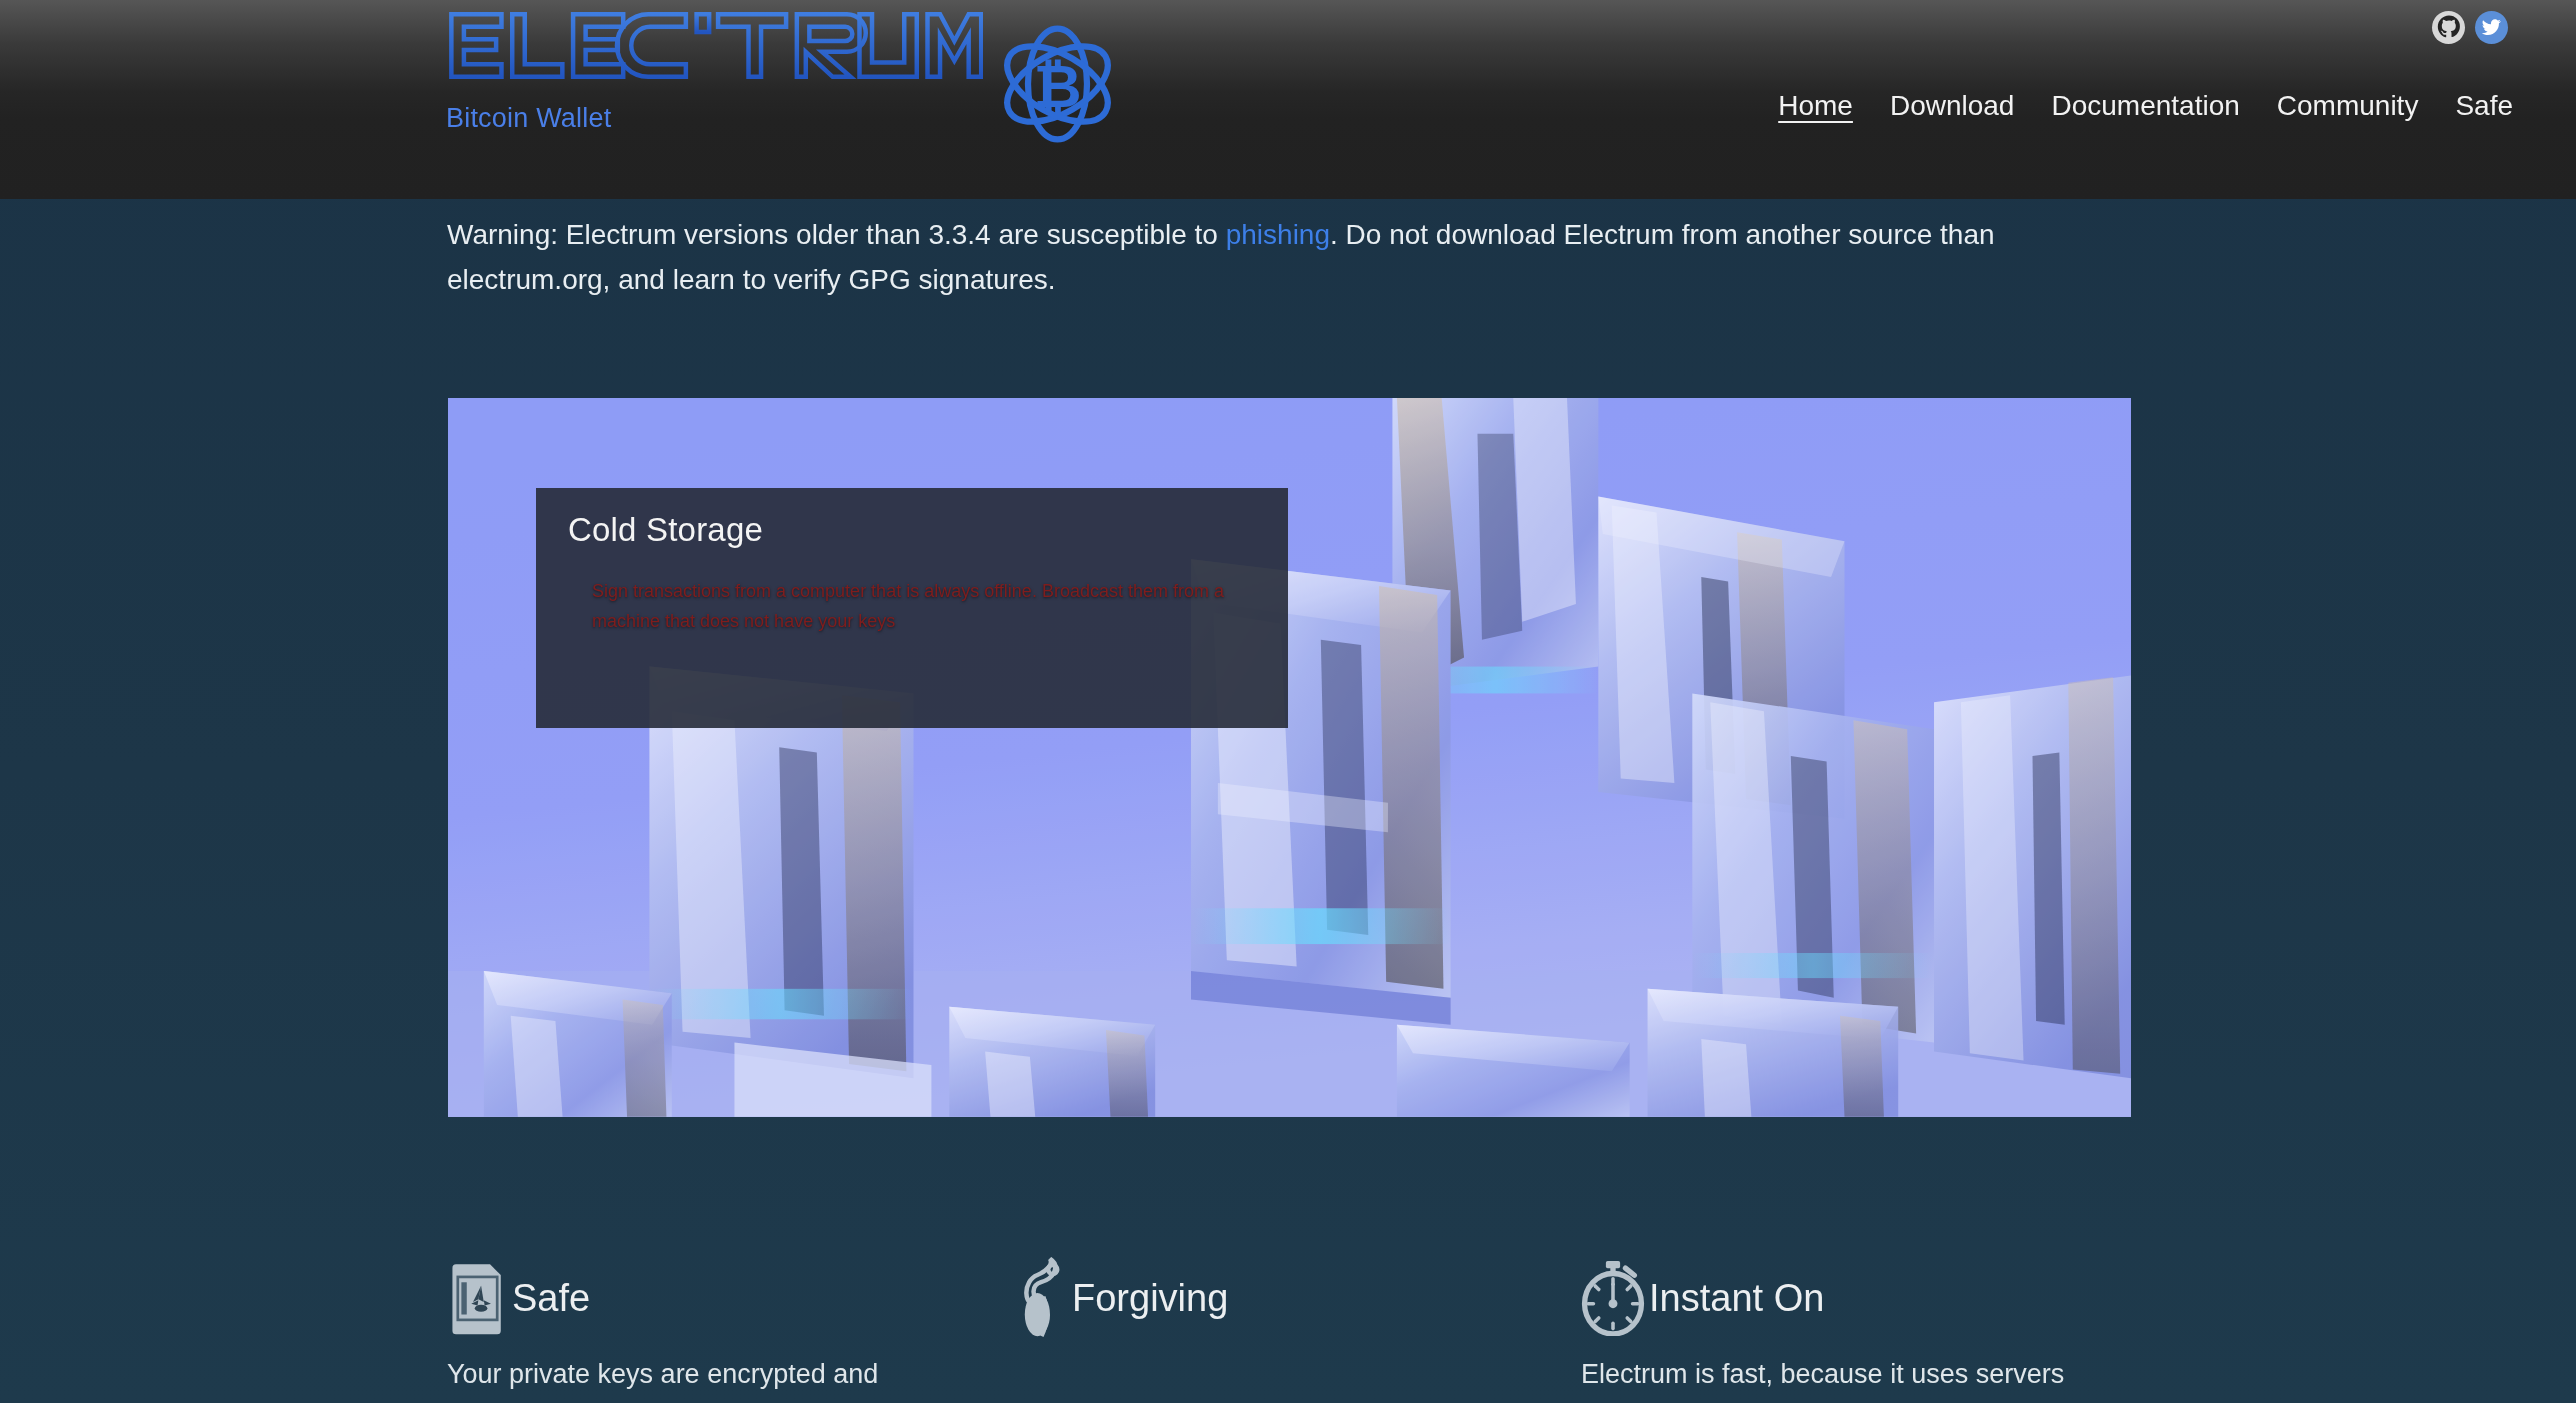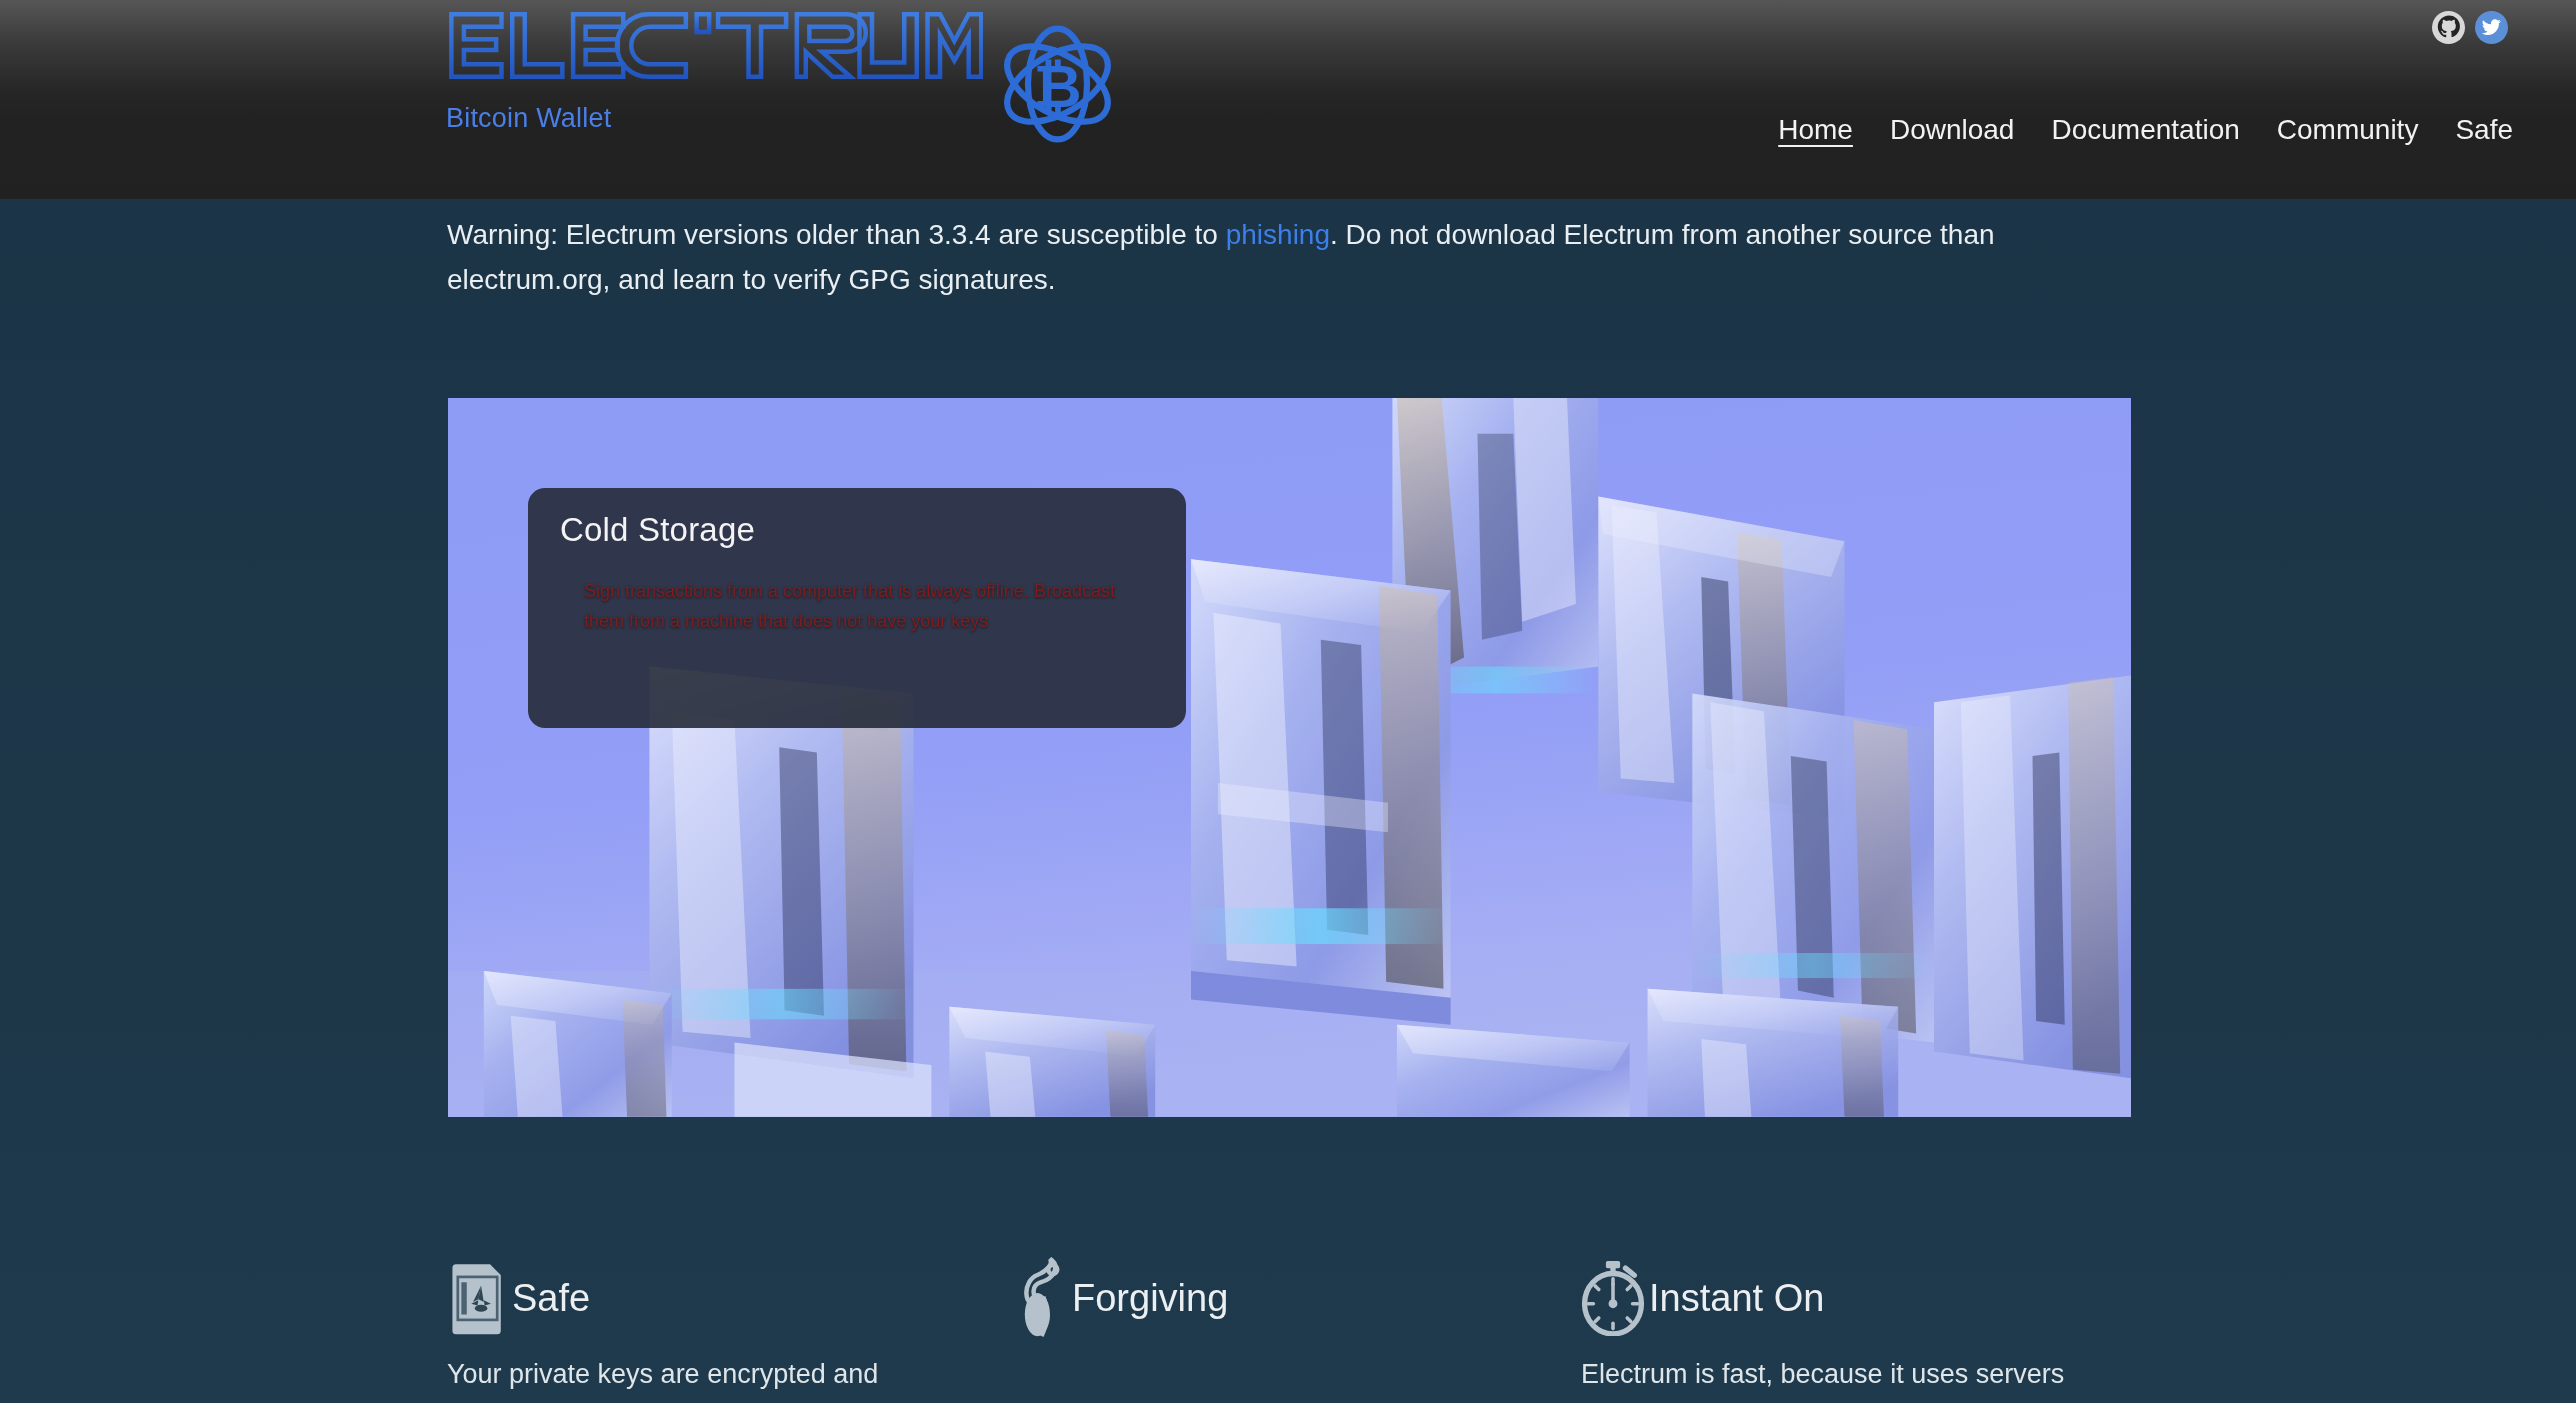--- a/index.html
+++ b/index.html
@@ -47,46 +47,45 @@
 
   
   #main-nav{
     position:absolute; right:63px; top:90px;
     display:flex; align-items:baseline; gap:37px;
   }
   .nav-link{
     color:#f2f2f2; font-size:28px; text-decoration:none;
     white-space:nowrap; cursor:pointer; padding-bottom:2.7px;
   }
-  .nav-link.active{ text-decoration:underline; text-underline-offset:6.3px; text-decoration-thickness:1.8px;margin-top:24px; }
+  .nav-link.active{ text-decoration:underline; text-underline-offset:6.3px; text-decoration-thickness:1.8px; }
 
   
   #warning{
     position:absolute; left:447px; top:199px;
     width:1620px;
     color:#e8eef2; font-size:28px; line-height:1.62;
     padding-top:12.5px;
   }
   #phishing-link{ color:#3d7fe8; text-decoration:none; cursor:pointer; }
 
   
   #hero{
     position:absolute; left:448px; top:398px;
     width:1683px; height:719px;
     overflow:hidden;
     background:#8e9df6;
   }
   #hero-photo{ position:absolute; inset:0; }
 
   #hero-card{
-    position:absolute; left:80px; top:90px;
-    width:658px; height:240px;
+    position:absolute; left:88px; top:90px;
+    width:752px; height:240px;
     background:rgba(38,43,56,.90);
     padding:23px 29px 0 32px;
-    border-radius:17px;
   }
   #hero-card-title{
     color:#f4f4f4; font-size:33px; font-weight:400; letter-spacing:0.2px;
   }
   #hero-card-body{
     margin-top:27px;
     color:#7f1d1d; font-size:18px; line-height:1.69;
     text-shadow:0 0.9px 2.7px rgba(0,0,0,.55);
     margin-left:24px;
   }

